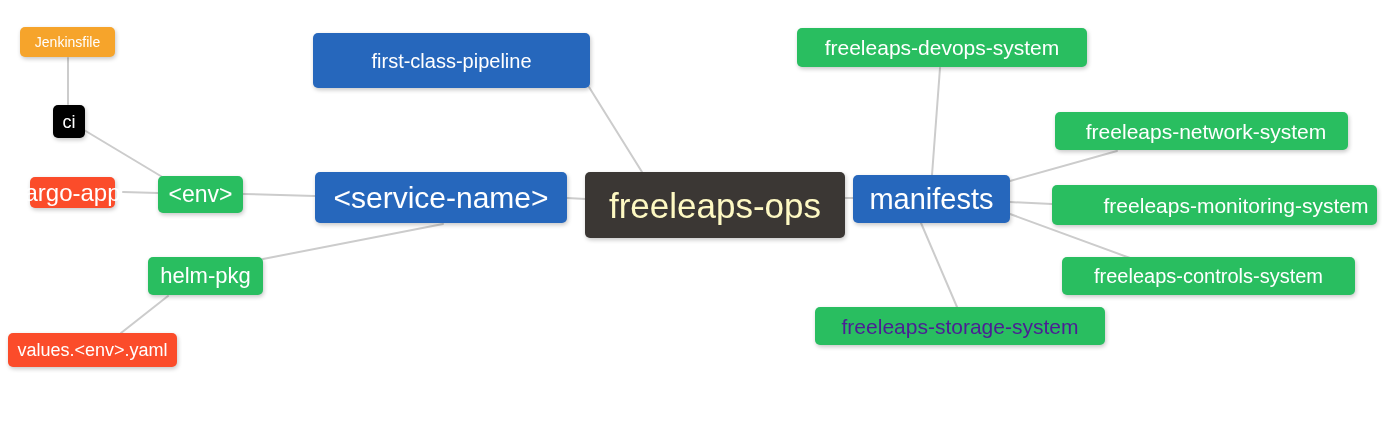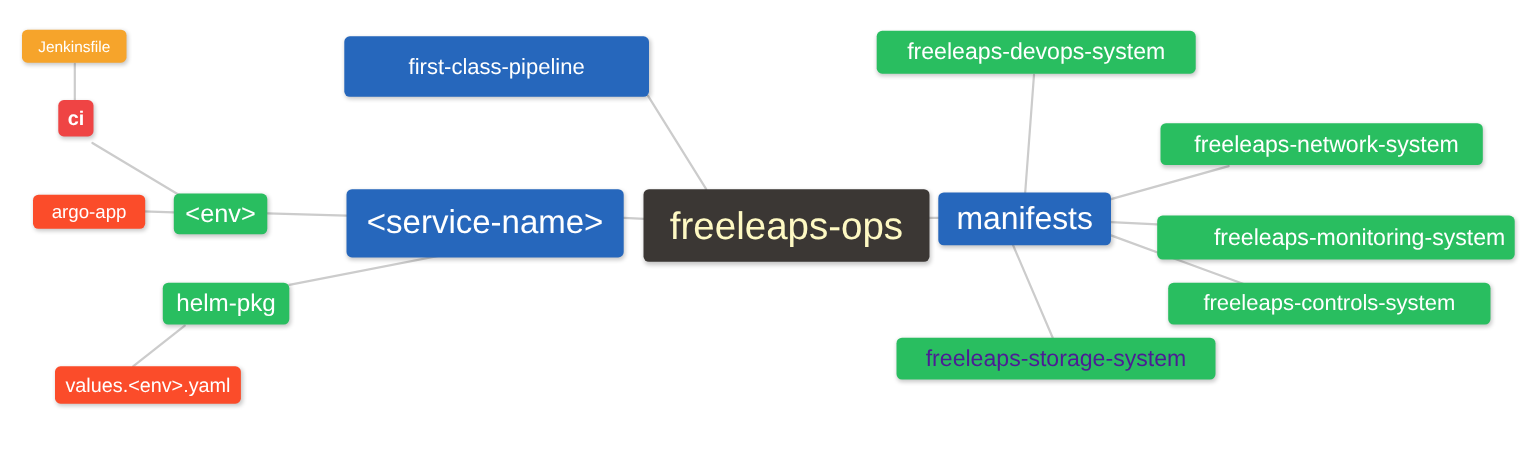--- a/index.html
+++ b/index.html
@@ -54,28 +54,28 @@
       <line x1="567" y1="198" x2="586" y2="199" stroke="#cccccc" stroke-width="2" stroke-linecap="round"></line>
       <line x1="844" y1="198" x2="854" y2="198" stroke="#cccccc" stroke-width="2" stroke-linecap="round"></line>
       <line x1="932" y1="175" x2="940" y2="68" stroke="#cccccc" stroke-width="2" stroke-linecap="round"></line>
       <line x1="1010" y1="181" x2="1117" y2="151" stroke="#cccccc" stroke-width="2" stroke-linecap="round"></line>
       <line x1="1010" y1="202" x2="1052" y2="204" stroke="#cccccc" stroke-width="2" stroke-linecap="round"></line>
       <line x1="1010" y1="214" x2="1130" y2="258" stroke="#cccccc" stroke-width="2" stroke-linecap="round"></line>
       <line x1="921" y1="223" x2="957" y2="307" stroke="#cccccc" stroke-width="2" stroke-linecap="round"></line>
     </svg>
   <div id="node-layer">
       <div class="mind-node" style="left: 20px; top: 27px; width: 95px; height: 30px; font-size: 14px; background: rgb(246, 164, 43); color: rgb(255, 255, 255);">Jenkinsfile</div>
-      <div class="mind-node" style="left: 53px; top: 91px; width: 32px; height: 33px; font-size: 18px; background: #ef4444; color: rgb(255, 255, 255); font-weight: bold;">ci</div>
-      <div class="mind-node" style="left: 30px; top: 177px; width: 102px; height: 31px; font-size: 17px; background: rgb(251, 76, 42); color: rgb(255, 255, 255);">argo-app</div>
+      <div class="mind-node" style="left: 53px; top: 105px; width: 32px; height: 33px; font-size: 18px; background: #000000; color: rgb(255, 255, 255);">ci</div>
+      <div class="mind-node" style="left: 30px; top: 177px; width: 85px; height: 31px; font-size: 24px; background: rgb(251, 76, 42); color: rgb(255, 255, 255);">argo-app</div>
       <div class="mind-node" style="left: 158px; top: 176px; width: 85px; height: 37px; font-size: 23px; background: rgb(41, 190, 96); color: rgb(255, 255, 255);">&lt;env&gt;</div>
       <div class="mind-node" style="left: 148px; top: 257px; width: 115px; height: 38px; font-size: 22px; background: rgb(41, 190, 96); color: rgb(255, 255, 255);">helm-pkg</div>
-      <div class="mind-node" style="left: 8px; top: 333px; width: 169px; height: 34px; font-size: 18px; background: rgb(251, 76, 42); color: rgb(255, 255, 255); margin-left: 42px;">values.&lt;env&gt;.yaml</div>
+      <div class="mind-node" style="left: 8px; top: 333px; width: 169px; height: 34px; font-size: 18px; background: rgb(251, 76, 42); color: rgb(255, 255, 255);">values.&lt;env&gt;.yaml</div>
       <div class="mind-node" style="left: 313px; top: 33px; width: 277px; height: 55px; font-size: 20px; background: rgb(38, 103, 188); color: rgb(255, 255, 255);">first-class-pipeline</div>
-      <div class="mind-node" style="left: 315px; top: 172px; width: 252px; height: 62px; font-size: 30px; background: rgb(38, 103, 188); color: rgb(255, 255, 255);">&lt;service-name&gt;</div>
+      <div class="mind-node" style="left: 315px; top: 172px; width: 252px; height: 51px; font-size: 30px; background: rgb(38, 103, 188); color: rgb(255, 255, 255);">&lt;service-name&gt;</div>
       <div class="mind-node" style="left: 585px; top: 172px; width: 260px; height: 66px; font-size: 35px; background: rgb(59, 55, 52); color: #fef9c3;">freeleaps-ops</div>
       <div class="mind-node" style="left: 853px; top: 175px; width: 157px; height: 48px; font-size: 29px; background: rgb(38, 103, 188); color: rgb(255, 255, 255);">manifests</div>
       <div class="mind-node" style="left: 797px; top: 28px; width: 290px; height: 39px; font-size: 21px; background: rgb(41, 190, 96); color: rgb(255, 255, 255);">freeleaps-devops-system</div>
       <div class="mind-node" style="left: 1055px; top: 112px; width: 293px; height: 38px; font-size: 21px; background: rgb(41, 190, 96); color: rgb(255, 255, 255); padding-left: 13px;">freeleaps-network-system</div>
-      <div class="mind-node" style="left: 1052px; top: 196px; width: 325px; height: 40px; font-size: 21px; background: rgb(41, 190, 96); color: rgb(255, 255, 255); padding-left: 47px;">freeleaps-monitoring-system</div>
+      <div class="mind-node" style="left: 1052px; top: 185px; width: 325px; height: 40px; font-size: 21px; background: rgb(41, 190, 96); color: rgb(255, 255, 255); padding-left: 47px;">freeleaps-monitoring-system</div>
       <div class="mind-node" style="left: 1062px; top: 257px; width: 293px; height: 38px; font-size: 20px; background: rgb(41, 190, 96); color: rgb(255, 255, 255);">freeleaps-controls-system</div>
       <div class="mind-node" style="left: 815px; top: 307px; width: 290px; height: 38px; font-size: 21px; background: rgb(41, 190, 96); color: #4c1d95;">freeleaps-storage-system</div>
     </div>
 </div>
 
 </body></html>

